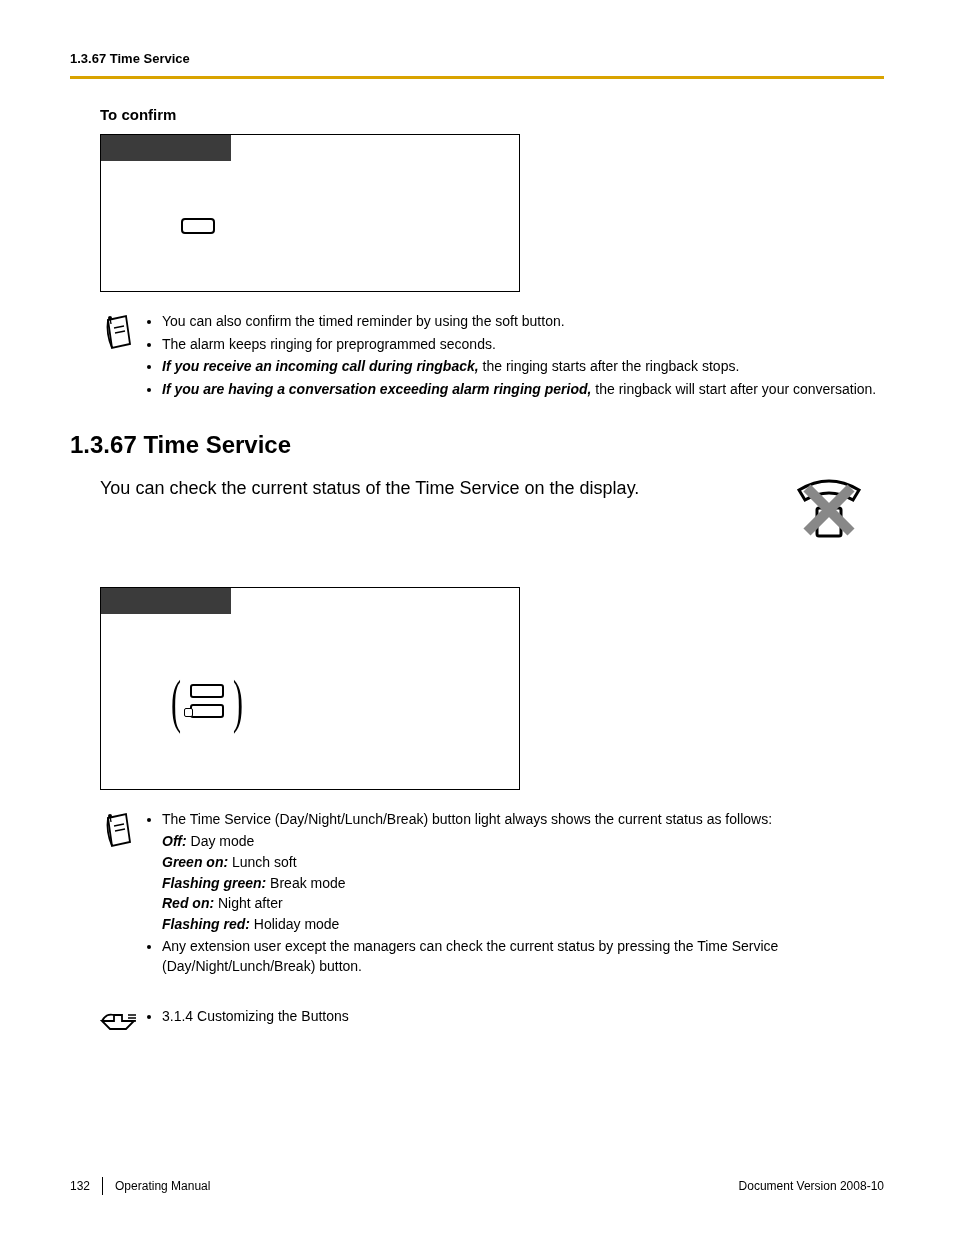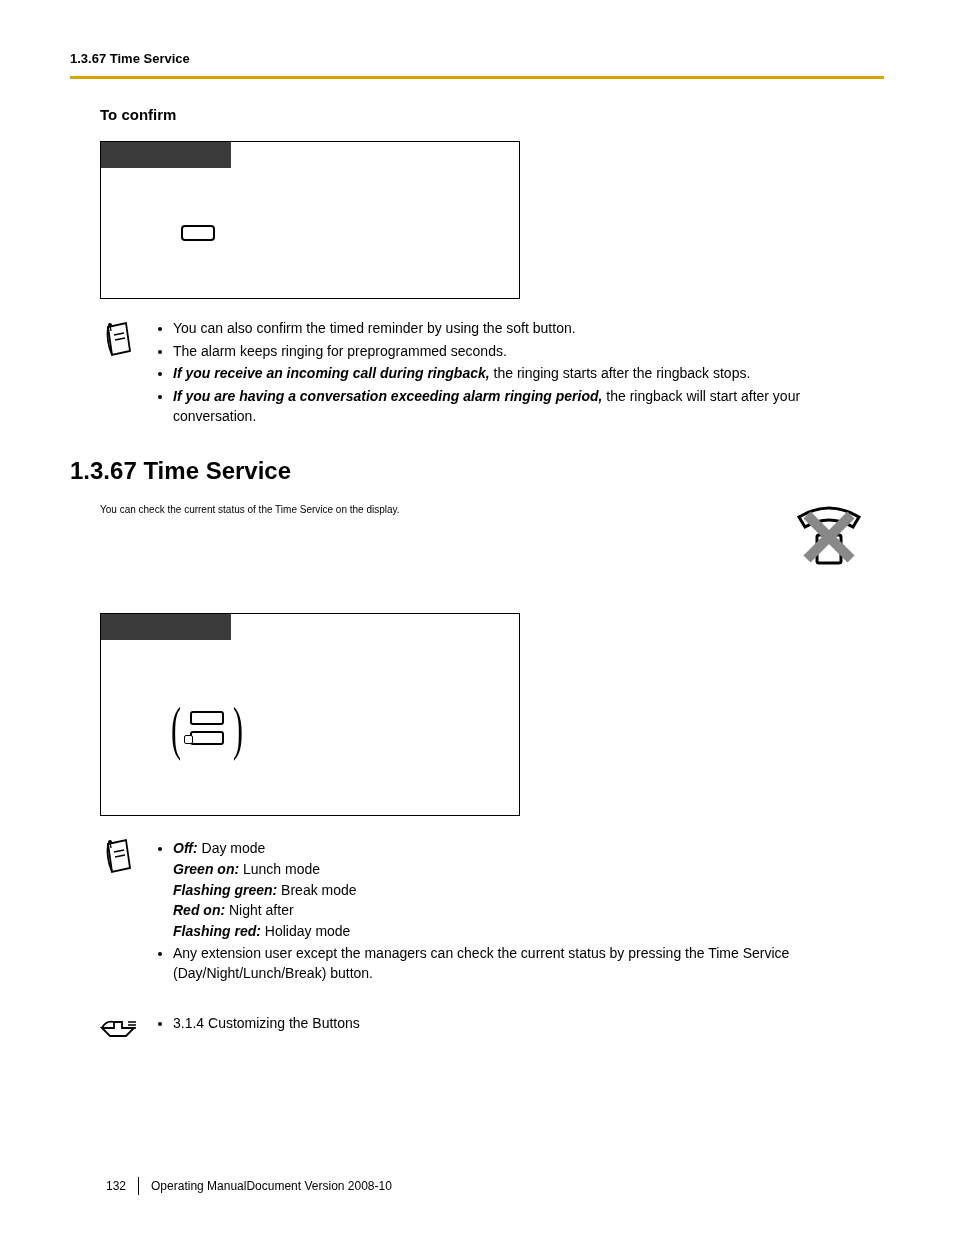--- a/index.html
+++ b/index.html
@@ -25,21 +25,21 @@
   }
   .gold-rule {
     height: 3px;
     background: #d9a300;
     margin-bottom: 25px;
   }
   .subheading {
     font-weight: bold;
     font-size: 15px;
     margin-left: 30px;
-    margin-bottom: 16px;
+    margin-bottom: 9px;
   }
   .diagram-box {
     border: 1px solid #000;
     width: 420px;
     margin-left: 30px;
     margin-bottom: 20px;
     position: relative;
   }
   .diagram-top {
     background: #3b3b3b;
@@ -106,21 +106,21 @@
     left: -8px;
     top: 2px;
     width: 7px;
     height: 7px;
     border: 1.5px solid #000;
     border-radius: 2px;
     background: #fff;
   }
   .note-row {
     display: flex;
-    gap: 15px;
+    gap: 4px;
     margin-left: 30px;
     margin-bottom: 25px;
   }
   .note-icon {
     flex: 0 0 38px;
     padding-top: 2px;
   }
   .note-list {
     flex: 1;
     margin: 0;
@@ -140,35 +140,35 @@
     margin: 20px 0 15px 0;
   }
   .intro-row {
     display: flex;
     justify-content: space-between;
     align-items: flex-start;
     margin-bottom: 35px;
   }
   .intro-text {
     margin-left: 30px;
-    font-size: 10px;
+    font-size: 18px;
   }
   .phone-icon {
     flex: 0 0 80px;
     margin-right: 15px;
   }
   .footer {
     position: absolute;
     bottom: 40px;
     left: 70px;
     right: 70px;
     display: flex;
+    justify-content: space-between;
     font-size: 12px;
     align-items: center;
-    margin-left: 36px;
   }
   .footer-left {
     display: flex;
     align-items: center;
     gap: 12px;
   }
   .footer-sep {
     width: 1px;
     height: 18px;
     background: #000;
@@ -256,23 +256,24 @@
         <path d="M8 6 L26 2 L30 30 L12 34 Z" fill="#fff" stroke="#000" stroke-width="1.8"></path>
         <path d="M8 6 Q6 20 12 34" fill="none" stroke="#000" stroke-width="1.8"></path>
         <line x1="14" y1="14" x2="24" y2="12" stroke="#000" stroke-width="1.3"></line>
         <line x1="15" y1="19" x2="25" y2="17" stroke="#000" stroke-width="1.3"></line>
         <circle cx="10" cy="4" r="2" fill="#000"></circle>
         <line x1="10" y1="4" x2="11" y2="10" stroke="#000" stroke-width="1.3"></line>
       </svg>
     </div>
     <ul class="note-list">
       <li>
+        <span>The Time Service (Day/Night/Lunch/Break) button light always shows the current status as follows:</span>
         <div class="status-list">
           <div><b>Off:</b><span> Day mode</span></div>
-          <div><b>Green on:</b><span> Lunch mode</span></div>
+          <div><b>Green on:</b><span> Lunch soft</span></div>
           <div><b>Flashing green:</b><span> Break mode</span></div>
           <div><b>Red on:</b><span> Night after</span></div>
           <div><b>Flashing red:</b><span> Holiday mode</span></div>
         </div>
       </li>
       <li>Any extension user except the managers can check the current status by pressing the Time Service (Day/Night/Lunch/Break) button.</li>
     </ul>
   </div>
 
   <div class="note-row">

